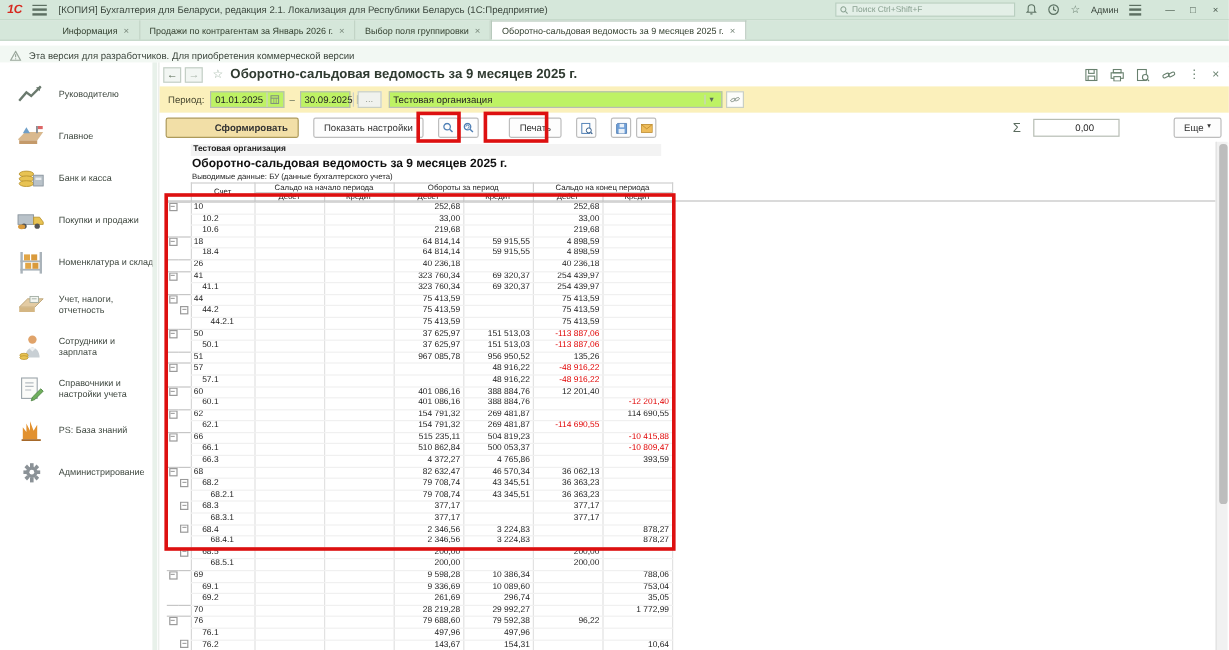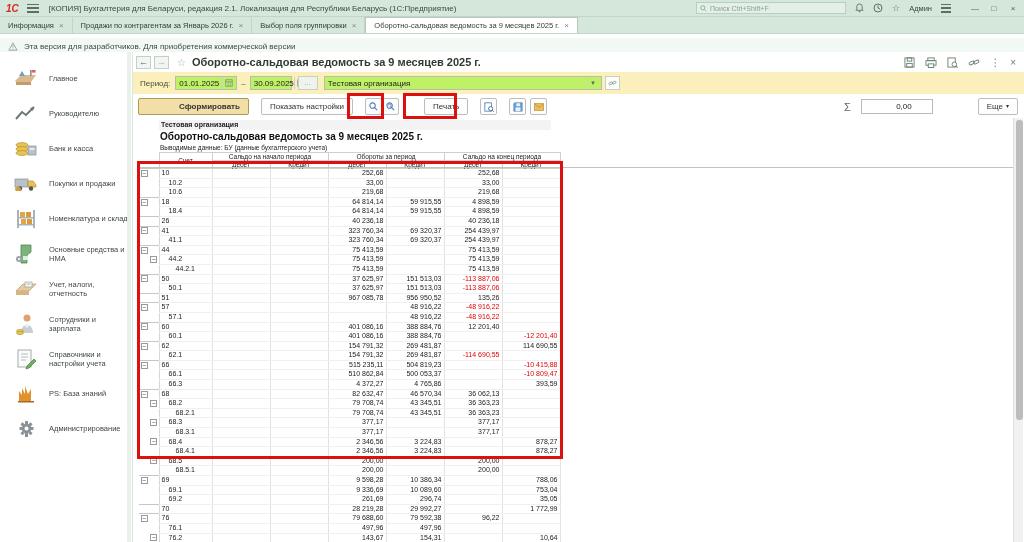--- a/index.html
+++ b/index.html
@@ -13,21 +13,21 @@
   .hamb i { display:block; height:1.5px; background:#5d6f62; }
   .win-title { font-size:8px; color:#3b463d; }
   .tb-right { margin-left:auto; display:flex; align-items:center; gap:9px; padding-right:6px; }
   .searchbox { width:150px; height:12px; background:#e3efe7; border:1px solid #b9cfc0;
     display:flex; align-items:center; font-size:7px; color:#8aa292; padding:0 3px; gap:3px; }
   .tbi { color:#5d7364; font-size:9px; line-height:10px; }
   .user { font-size:7.5px; color:#3b463d; }
   .wbtn { font-size:8px; color:#4a5a4e; width:10px; text-align:center; }
   
   .tabsbar { position:absolute; left:0; top:17px; width:1024px; height:17px; background:#d5e7da;
-    border-bottom:1px solid #c2d6c8; display:flex; align-items:stretch; }
+    border-bottom:1px solid #c2d6c8; display:flex; align-items:stretch;padding-left:44px; }
   .tab { display:flex; align-items:center; gap:5px; padding:0 8px; font-size:7.5px; color:#33402f;
     border-right:1px solid #c2d4c6; cursor:pointer; }
   .tab.active { background:#fff; border:1px solid #b7c9bc; border-bottom:none; }
   .tab .x { color:#7a8a7d; font-size:8px; }
   
   .notifbar { position:absolute; left:0; top:38px; width:1024px; height:18px; background:#f2f8f3;
     border-bottom:1px solid #dfe7e0; display:flex; align-items:center; font-size:8px; color:#3c463d; }
   .warn { margin:0 6px 0 8px; }
   .notif-link { color:#2e7d46; text-decoration:underline; margin-left:3px; cursor:pointer;margin-top:40px; }
   
@@ -167,37 +167,37 @@
     </svg>
   <span>Эта версия для разработчиков. Для приобретения коммерческой версии</span>
   <span class="notif-link">нажмите сюда.</span>
 </div>
 
 <div class="sidebar" id="sidebar">
   <div class="side-scroll"></div>
 <div class="side-item">
       <span class="side-icon">
         <svg viewBox="0 0 26 24">
+          <polyline points="3,17 9,10 13,13 21,5" fill="none" stroke="#6b7a6e" stroke-width="2"></polyline>
+          <path d="M21 5l-4 1 3 3z" fill="#6b7a6e"></path>
+        </svg>
+      </span>
+      <span class="side-label">Руководителю</span>
+    </div>
+    <div class="side-item">
+      <span class="side-icon">
+        <svg viewBox="0 0 26 24">
           <path d="M2 14l6-6h15l-5 7H3z" fill="#d9b98e"></path>
           <rect x="3" y="15" width="15" height="3" fill="#c49a6a"></rect>
           <rect x="17" y="3" width="1.6" height="6" fill="#8a9096"></rect>
           <path d="M9 4l3 5H6z" fill="#6f9fc8"></path>
           <rect x="18.6" y="3" width="4" height="2.6" fill="#d66"></rect>
         </svg>
       </span>
       <span class="side-label">Главное</span>
-    </div>
-    <div class="side-item">
-      <span class="side-icon">
-        <svg viewBox="0 0 26 24">
-          <polyline points="3,17 9,10 13,13 21,5" fill="none" stroke="#6b7a6e" stroke-width="2"></polyline>
-          <path d="M21 5l-4 1 3 3z" fill="#6b7a6e"></path>
-        </svg>
-      </span>
-      <span class="side-label">Руководителю</span>
     </div>
     <div class="side-item">
       <span class="side-icon">
         <svg viewBox="0 0 26 24">
           <ellipse cx="9" cy="8" rx="6" ry="2.4" fill="#e8c353" stroke="#b8912c" stroke-width=".7"></ellipse>
           <ellipse cx="9" cy="12" rx="6" ry="2.4" fill="#e8c353" stroke="#b8912c" stroke-width=".7"></ellipse>
           <ellipse cx="9" cy="16" rx="6" ry="2.4" fill="#e8c353" stroke="#b8912c" stroke-width=".7"></ellipse>
           <rect x="15" y="9" width="8" height="9" fill="#b9c2c9" stroke="#85909a" stroke-width=".7"></rect>
           <rect x="16.5" y="11" width="5" height="2" fill="#e7ecef"></rect>
         </svg>
@@ -223,31 +223,20 @@
           <rect x="20" y="3" width="2" height="18" fill="#aab3ba"></rect>
           <rect x="4" y="10" width="18" height="1.5" fill="#aab3ba"></rect>
           <rect x="4" y="17" width="18" height="1.5" fill="#aab3ba"></rect>
           <rect x="7" y="5" width="5" height="5" fill="#e2a647"></rect>
           <rect x="13" y="5" width="5" height="5" fill="#d99a3c"></rect>
           <rect x="8" y="12" width="5" height="5" fill="#e2a647"></rect>
           <rect x="14" y="12" width="5" height="5" fill="#d99a3c"></rect>
         </svg>
       </span>
       <span class="side-label">Номенклатура и склад</span>
-    </div>
-    <div class="side-item">
-      <span class="side-icon">
-        <svg viewBox="0 0 26 24">
-          <path d="M8 3h10v7l-4 3v8H8z" fill="#7cb27c" stroke="#4f8a4f" stroke-width=".8"></path>
-          <rect x="10" y="14" width="5" height="4" fill="#dfeee0"></rect>
-          <circle cx="6" cy="17" r="3" fill="#9aa3a9"></circle>
-          <circle cx="6" cy="17" r="1.2" fill="#e8ecee"></circle>
-        </svg>
-      </span>
-      <span class="side-label">Основные средства и НМА</span>
     </div>
     <div class="side-item">
       <span class="side-icon">
         <svg viewBox="0 0 26 24">
           <path d="M3 14l7-7h13l-7 7z" fill="#e3cba3" stroke="#b99e6e" stroke-width=".7"></path>
           <path d="M3 14h13v4H3z" fill="#d4b683"></path>
           <rect x="12" y="5" width="7" height="5" fill="#f4f6f2" stroke="#9aa79c" stroke-width=".7"></rect>
           <line x1="13.5" y1="7" x2="17.5" y2="7" stroke="#9aa79c" stroke-width=".7"></line>
         </svg>
       </span>

